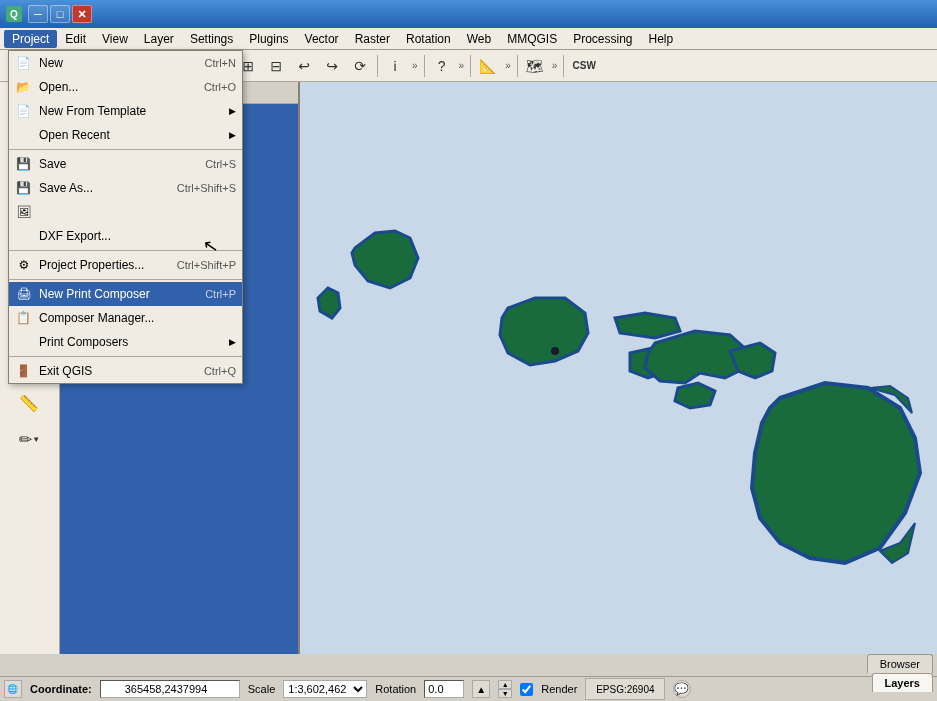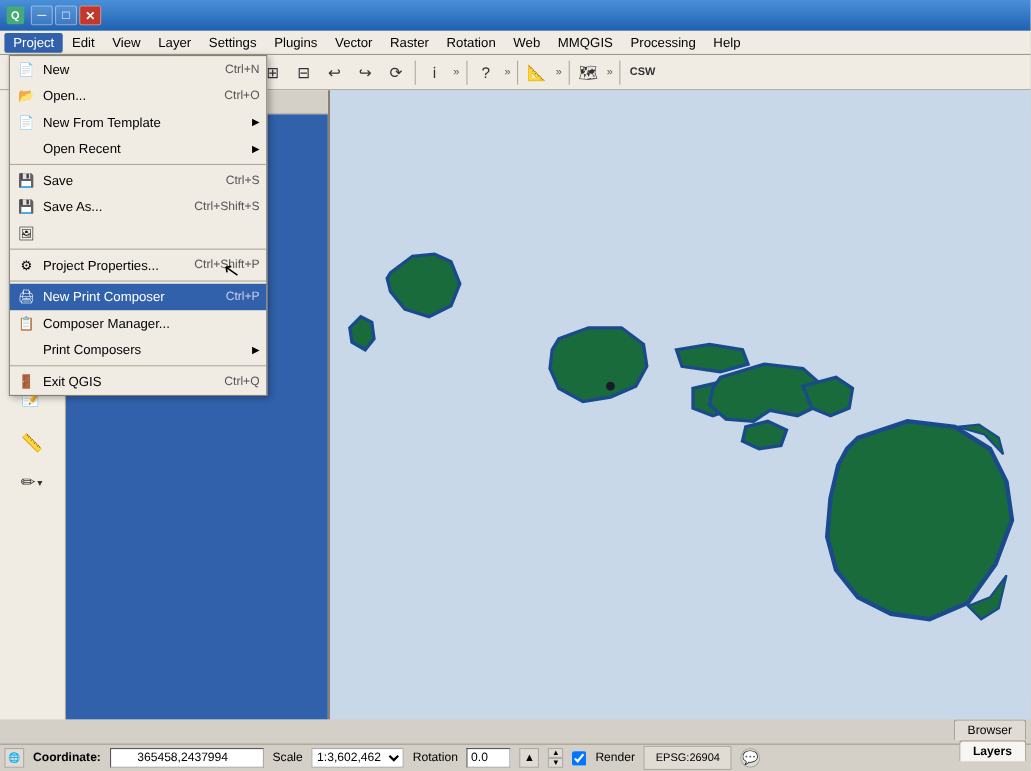--- a/index.html
+++ b/index.html
@@ -455,20 +455,24 @@
     <div class="dropdown-item">
       <span class="item-icon">💾</span>
       <span class="item-label">Save As...</span>
       <span class="item-shortcut">Ctrl+Shift+S</span>
     </div>
 
     <div class="dropdown-item">
       <span class="item-icon">🖼</span>
     </div>
 
+    <div class="dropdown-item">
+      <span class="item-icon"></span>
+      <span class="item-label">DXF Export...</span>
+    </div>
 
     <div class="dropdown-separator"></div>
 
     <div class="dropdown-item">
       <span class="item-icon">⚙</span>
       <span class="item-label">Project Properties...</span>
       <span class="item-shortcut">Ctrl+Shift+P</span>
     </div>
 
     <div class="dropdown-separator"></div>

